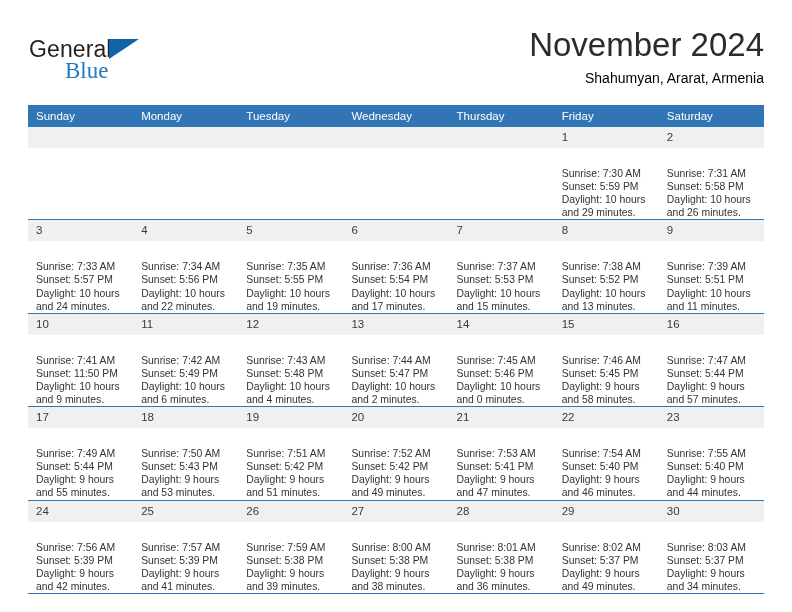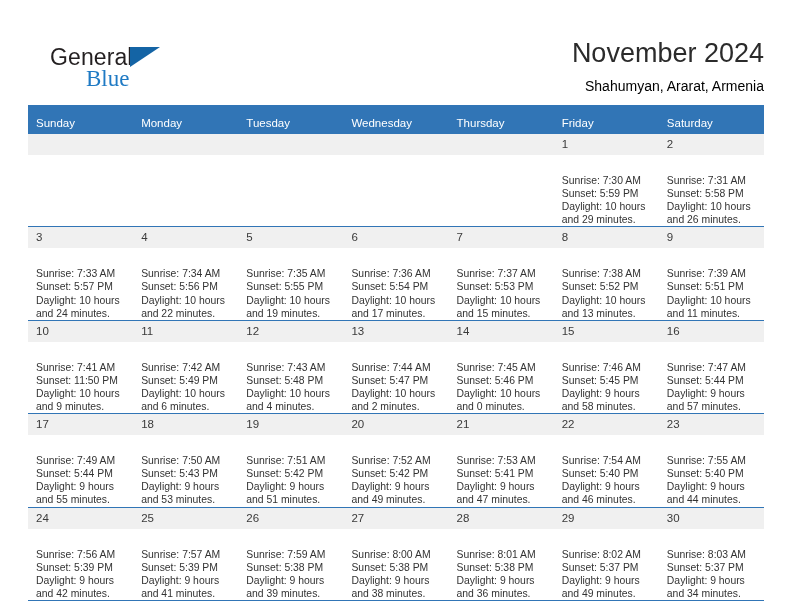--- a/index.html
+++ b/index.html
@@ -18,25 +18,24 @@
   .page {
     position: relative;
     width: 792px;
     height: 612px;
     box-sizing: border-box;
   }
 
   
   .header {
     position: absolute;
-    left: 44px;
+    left: 23px;
     top: 28px;
     right: 28px;
     height: 70px;
-    margin-top: 8px;
   }
   .brand {
     position: absolute;
     left: 6px;
     top: 8px;
     width: 180px;
     height: 56px;
   }
   .brand-general {
     position: absolute;
@@ -65,21 +64,21 @@
     border-bottom: 20px solid transparent;
   }
 
   .title-block {
     position: absolute;
     right: 0;
     top: 0;
     text-align: right;
   }
   .cal-title {
-    font-size: 27px;
+    font-size: 33px;
     color: #2b2b2b;
     font-weight: normal;
     line-height: 34px;
     white-space: nowrap;
   }
   .cal-subtitle {
     font-size: 14px;
     color: #000000;
     line-height: 22px;
     margin-top: 5px;
@@ -94,21 +93,21 @@
     width: 736px;
     border-collapse: collapse;
     table-layout: fixed;
   }
   .calendar th {
     background: #3175b6;
     color: #ffffff;
     font-size: 11.5px;
     font-weight: normal;
     text-align: left;
-    padding: 12px 0 5px 8px;
+    padding: 5px 0 5px 8px;
     height: 11px;
     border: none;
   }
   .calendar td {
     width: 105.14px;
     height: 84px;
     vertical-align: top;
     padding: 0;
     border: none;
     border-bottom: 1px solid #3175b6;

